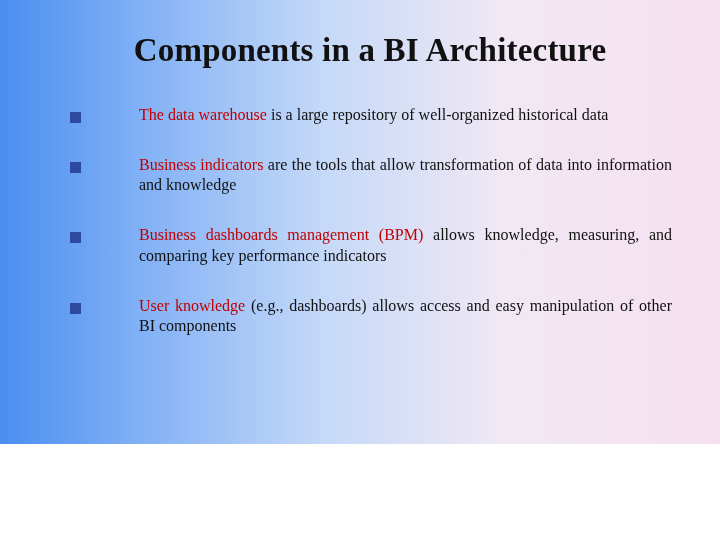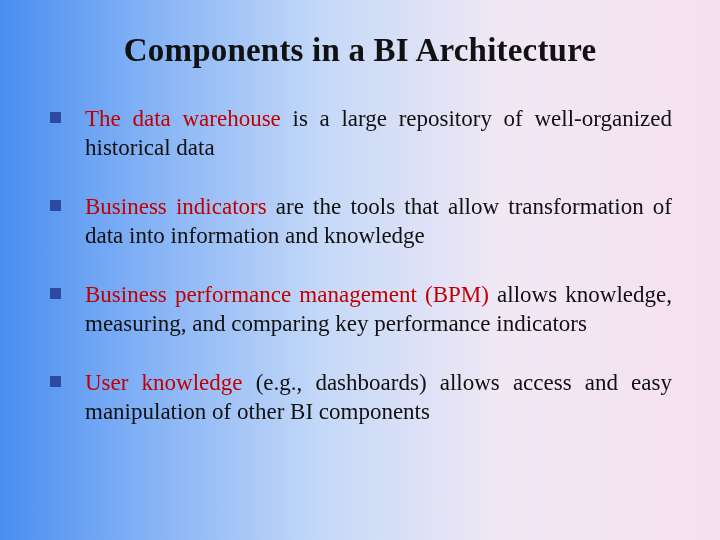--- a/index.html
+++ b/index.html
@@ -5,24 +5,24 @@
   html, body {
     margin: 0;
     padding: 0;
     width: 720px;
     height: 540px;
     overflow: hidden;
     font-family: "Times New Roman", Times, serif;
   }
   .slide {
     width: 720px;
-    height: 540px;
+    height: 444px;
     background: linear-gradient(to right, #4a8ef0 0%, #7daef5 18%, #c5d9f8 45%, #f1e8f4 70%, #f6e0f0 100%);
     box-sizing: border-box;
-    padding: 24px 48px 24px 48px;
+    padding: 24px 48px 24px 68px;
   }
   .title {
     text-align: center;
     font-size: 33px;
     font-weight: bold;
     color: #111;
     margin: 8px 0 36px 0;
     letter-spacing: 0.2px;
   }
   .bullets {
@@ -39,25 +39,26 @@
     flex: 0 0 auto;
     width: 11px;
     height: 11px;
     background: #2d4aa0;
     margin-top: 7px;
     margin-right: 24px;
     margin-left: 2px;
   }
   .bullet-text {
     flex: 1 1 auto;
-    font-size: 23px;
+    font-size: 16px;
     line-height: 1.26;
     color: #111;
     text-align: justify;
     text-justify: inter-word;
+    margin-left: 34px;
   }
   .lead {
     color: #c00000;
   }
 </style>
 </head>
 <body>
 
 <div class="slide">
   <div class="title">Components in a BI Architecture</div>
@@ -65,20 +66,20 @@
     <li>
       <span class="bullet-marker"></span>
       <span class="bullet-text"><span class="lead">The data warehouse</span><span> is a large repository of well-organized historical data</span></span>
     </li>
     <li>
       <span class="bullet-marker"></span>
       <span class="bullet-text"><span class="lead">Business indicators</span><span> are the tools that allow transformation of data into information and knowledge</span></span>
     </li>
     <li>
       <span class="bullet-marker"></span>
-      <span class="bullet-text"><span class="lead">Business performance management (BPM)</span><span> allows knowledge, measuring, and comparing key performance indicators</span></span>
+      <span class="bullet-text"><span class="lead">Business dashboards management (BPM)</span><span> allows knowledge, measuring, and comparing key performance indicators</span></span>
     </li>
     <li>
       <span class="bullet-marker"></span>
       <span class="bullet-text"><span class="lead">User knowledge</span><span> (e.g., dashboards) allows access and easy manipulation of other BI components</span></span>
     </li>
   </ul>
 </div>
 
 </body></html>

